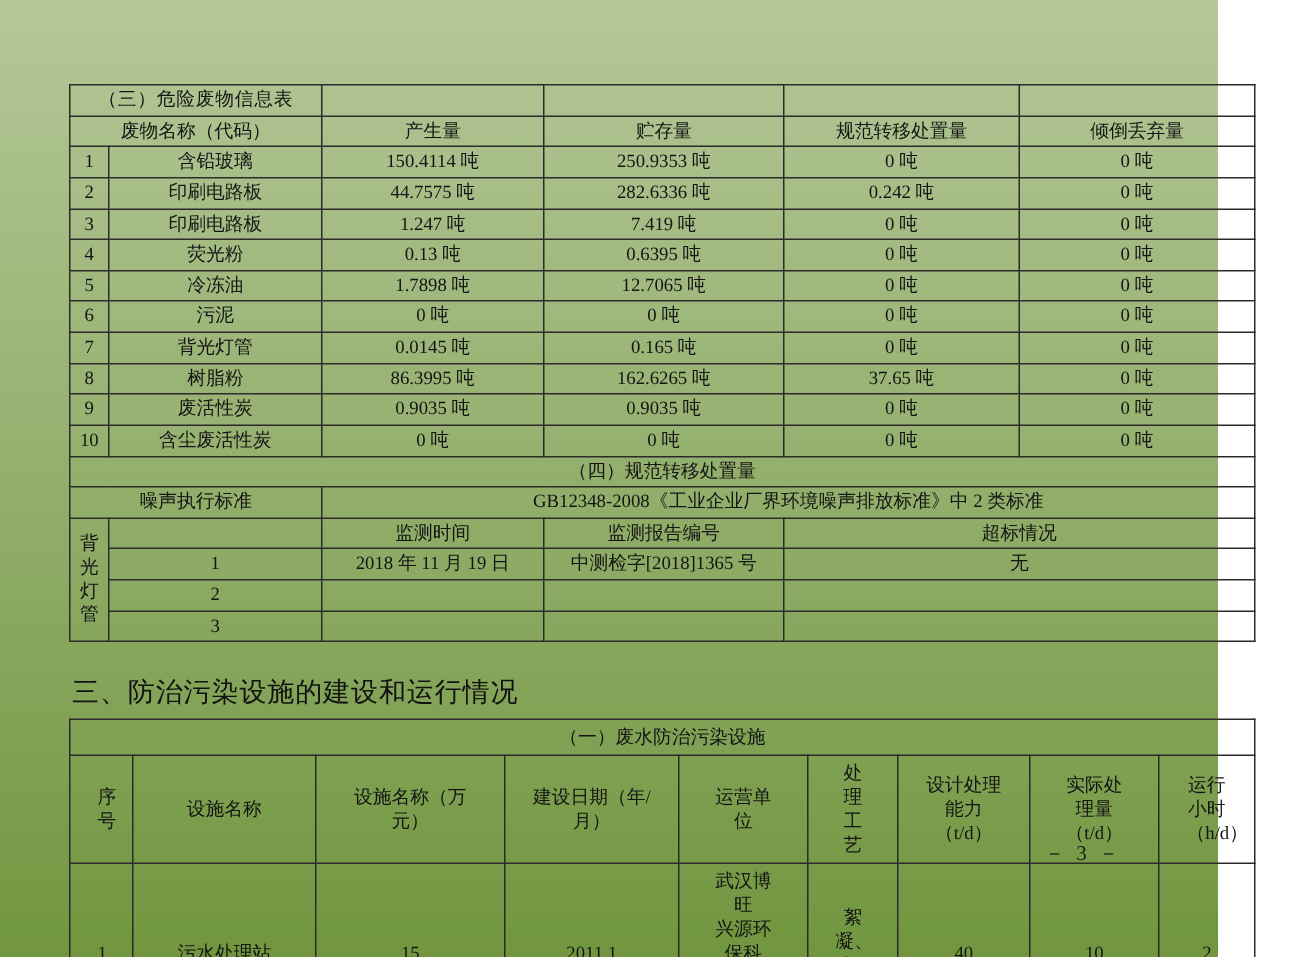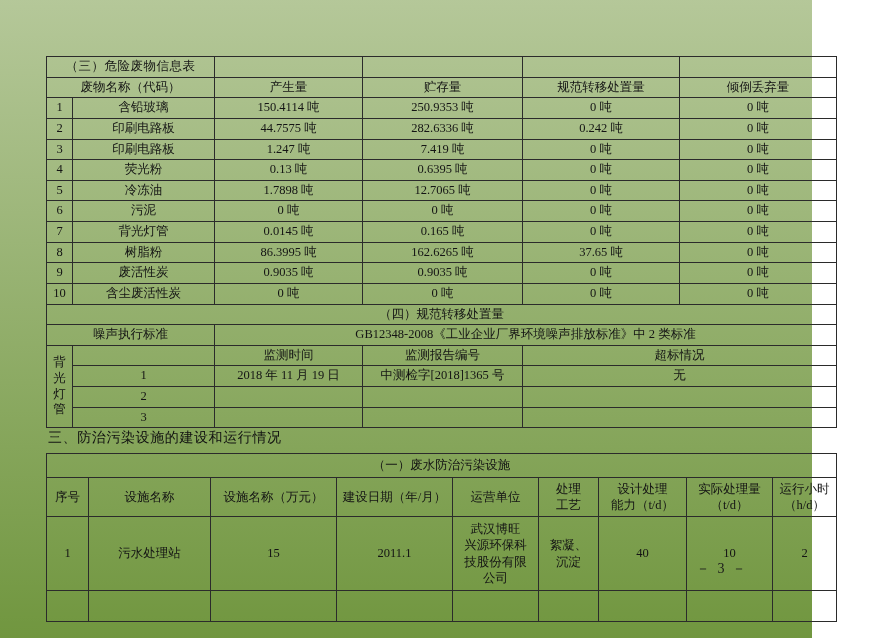--- a/index.html
+++ b/index.html
@@ -63,36 +63,36 @@
     padding-left: 12px;
   }
   .section-title {
     font-size: 13px;
     letter-spacing: 0.5px;
   }
   .mid-title {
     font-size: 13px;
   }
   .body-heading {
-    font-size: 14px;
+    font-size: 18px;
     font-weight: normal;
-    margin: 1px 0 6px 2px;
+    margin: 21px 0 6px 2px;
     letter-spacing: 0.6px;
     color: #111;
   }
   table.doc2 {
     border-collapse: collapse;
     width: 790px;
     table-layout: fixed;
   }
   table.doc2 td {
     border: 1px solid #2b2b2b;
     font-size: 12.5px;
     text-align: center;
-    padding: 3px 2px;
+    padding: 3px 18px;
     line-height: 1.3;
     color: #141414;
   }
   .th {
     font-size: 12.5px;
   }
   .tall {
     height: 74px;
   }
   .blank-row td {

